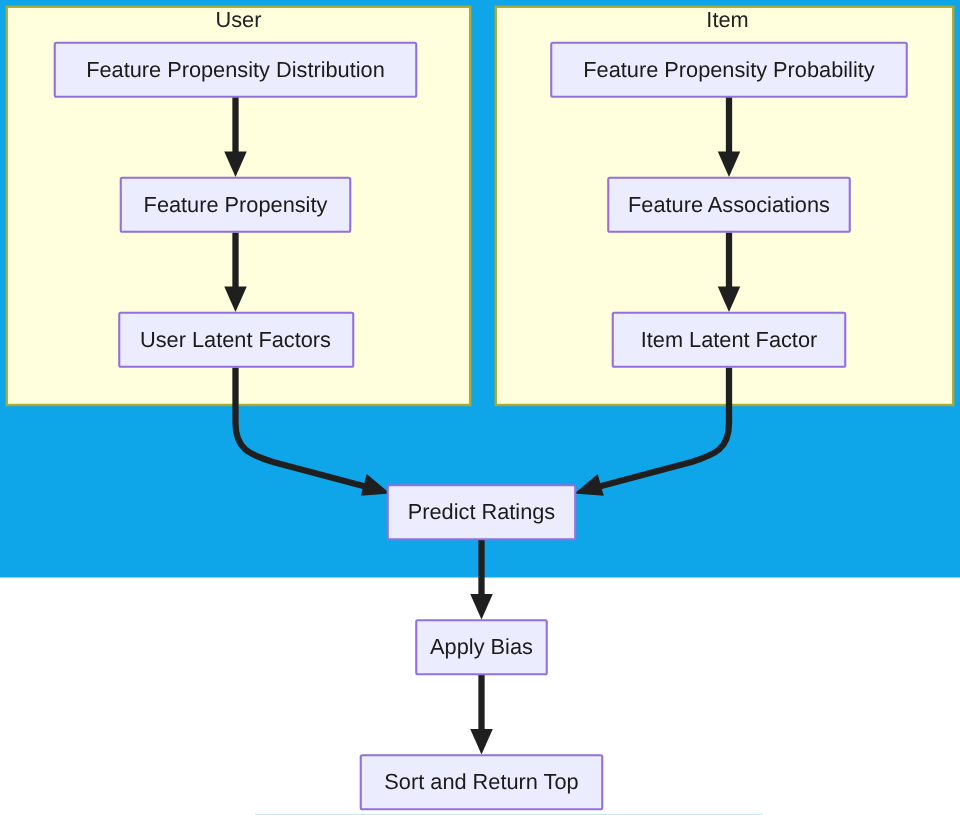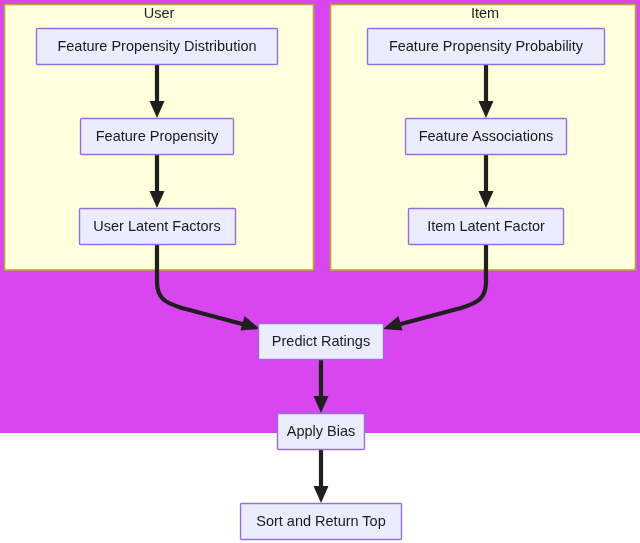--- a/index.html
+++ b/index.html
@@ -10,22 +10,22 @@
   }
   body {
     width: 640px;
     height: 543px;
     overflow: hidden;
     font-family: "Liberation Sans", "DejaVu Sans", sans-serif;
   }
   #diagram-root {
     position: relative;
     width: 640px;
-    height: 433px;
-    background: #d946ef;
+    height: 385px;
+    background: #0ea5e9;
   }
   svg#flowchart {
     display: block;
     width: 640px;
     height: 543px;
   }
   .cluster-rect {
     fill: #ffffde;
     stroke: #aaaa33;
     stroke-width: 1.6px;

